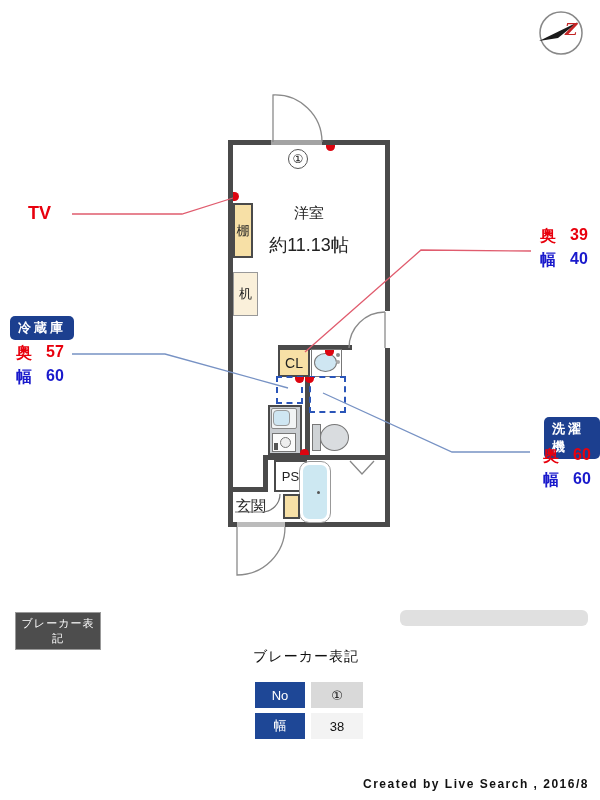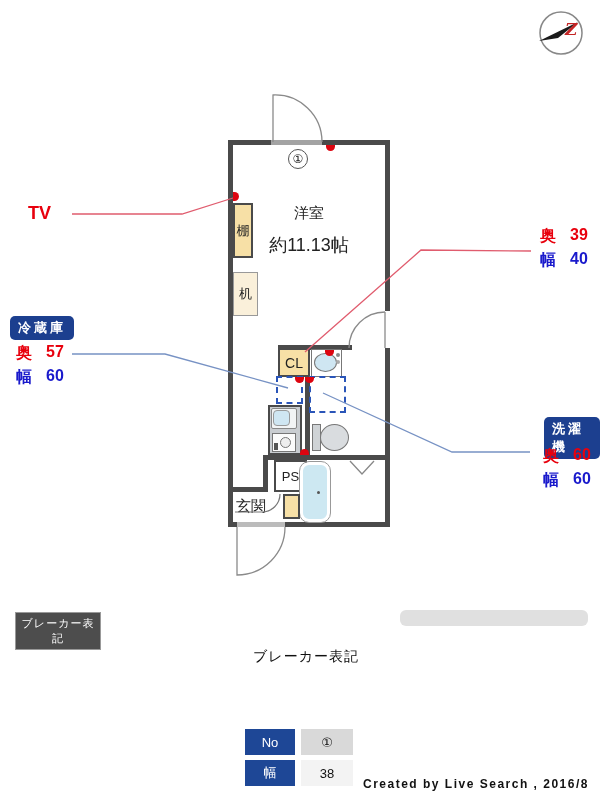--- a/index.html
+++ b/index.html
@@ -183,21 +183,21 @@
 <div class="abs dimrow" style="left:543px;top:470px;">
   <span class="blue">幅</span>
   <span class="blue">60</span>
 </div>
 
 <div class="abs breaker">
   <div class="breaker-h">ブレーカー表記</div>
 </div>
 
 <div class="abs curtain-title">ブレーカー表記</div>
-<div class="abs" style="left:245px;top:682px;margin-top:47px;">
+<div class="abs" style="left:255px;top:682px;">
   <div class="ct-row">
     <div class="ct-label">No</div>
     <div class="ct-value first">①</div>
   </div>
   <div class="ct-row">
     <div class="ct-label">幅</div>
     <div class="ct-value">38</div>
   </div>
 </div>
 

